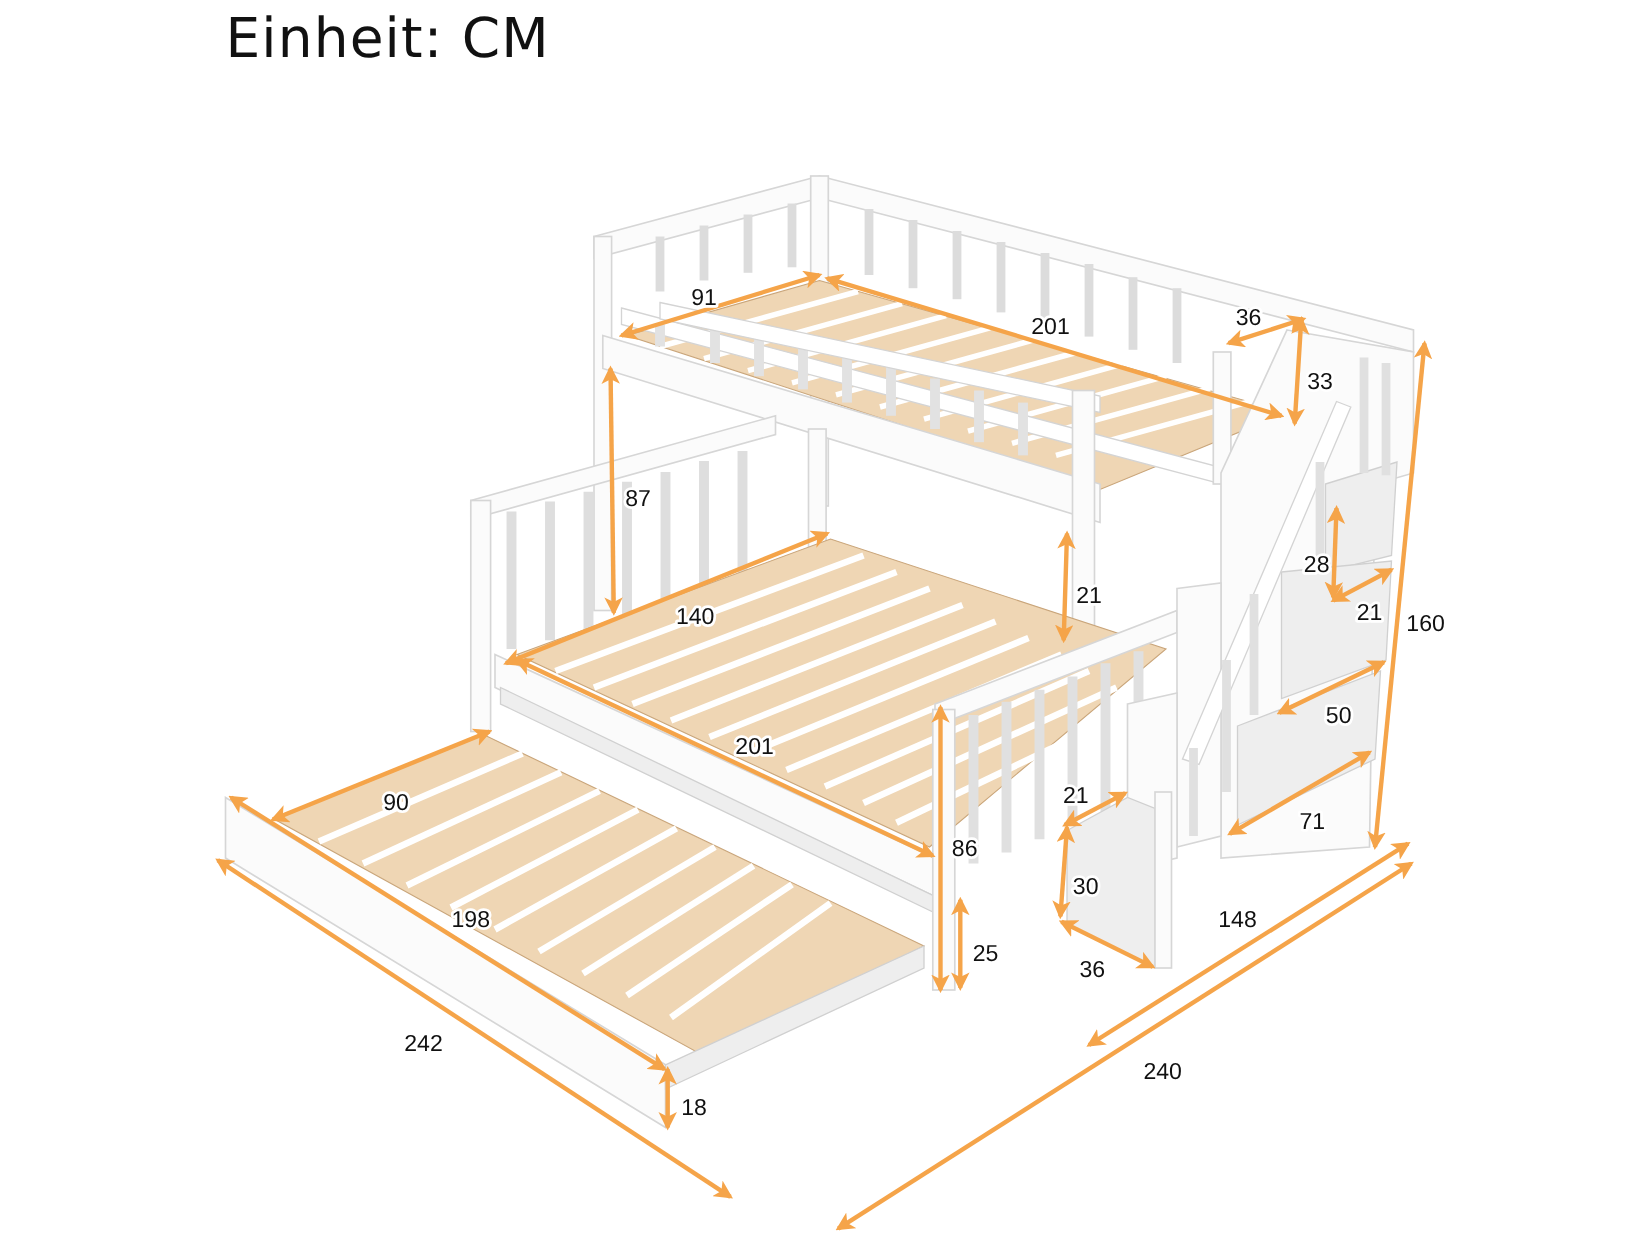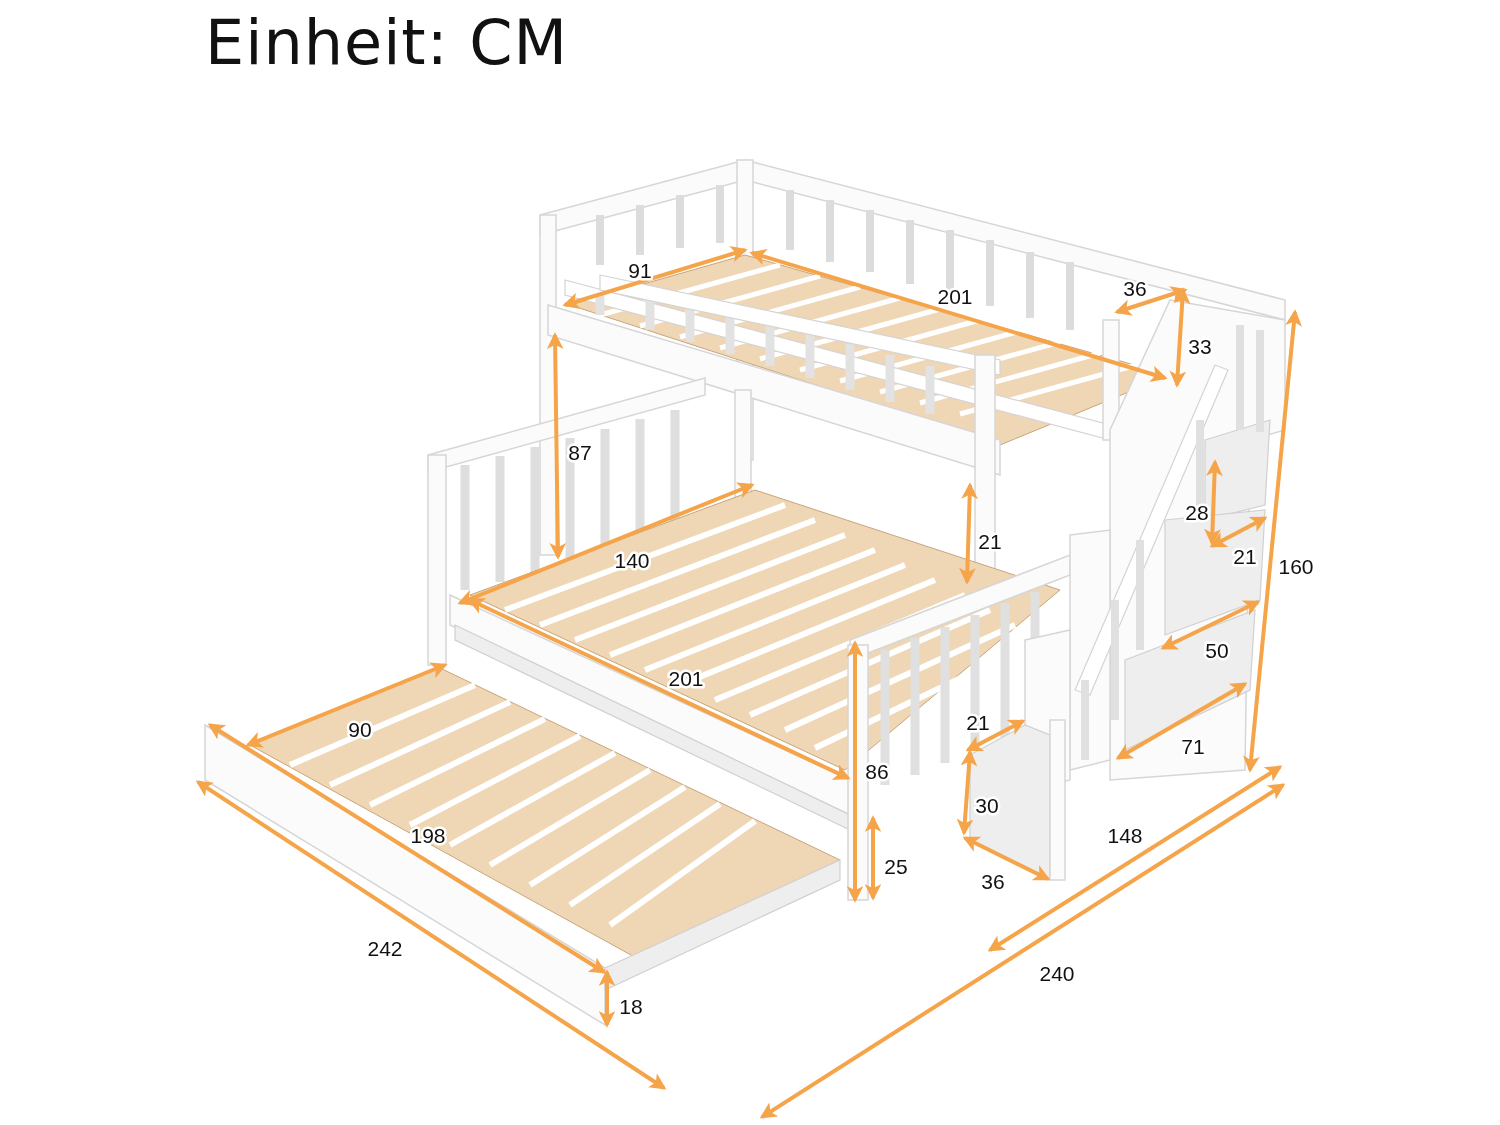--- a/index.html
+++ b/index.html
@@ -1,17 +1,17 @@
 <!DOCTYPE html>
 <html><head>
 <meta charset="utf-8">
 <style>
   html, body { margin: 0; padding: 0; background: #ffffff; }
   body { width: 1500px; height: 1125px; position: relative; overflow: hidden; font-family: "DejaVu Sans", sans-serif; }
-  #title { position: absolute; left: 205px; top: 6px; font-family: "DejaVu Sans", sans-serif; font-size: 62px; color: #111; letter-spacing: 1px; font-weight: normal; }
+  #title { position: absolute; left: 205px; top: 6px; font-family: "DejaVu Sans", sans-serif; font-size: 50px; color: #111; letter-spacing: 1px; font-weight: normal; }
   #canvas { position: absolute; left: 0; top: 0; }
   .dim-label { font-family: "Liberation Sans", sans-serif; font-size: 21px; fill: #111; paint-order: stroke; stroke: #fff; stroke-width: 5px; stroke-linejoin: round; }
   .wood { fill: #efd6b4; stroke: #c9a57a; stroke-width: 1; }
   .frame { fill: #fbfbfb; stroke: #d6d6d6; stroke-width: 1.5; }
   .frame-shade { fill: #eeeeee; stroke: #d0d0d0; stroke-width: 1.2; }
   .rail { fill: #ffffff; stroke: #d4d4d4; stroke-width: 1.2; }
 </style>
 </head>
 <body>
 

